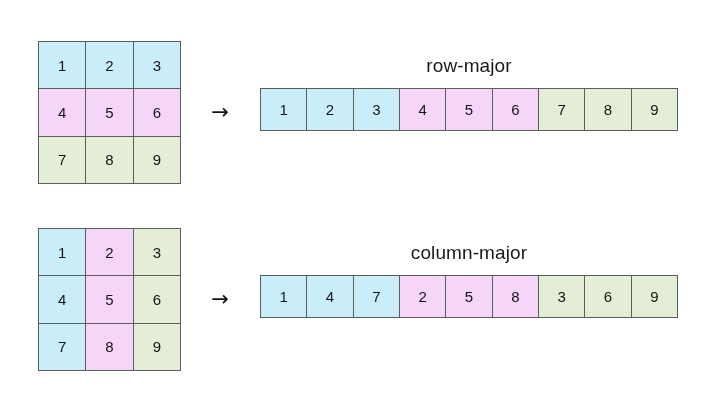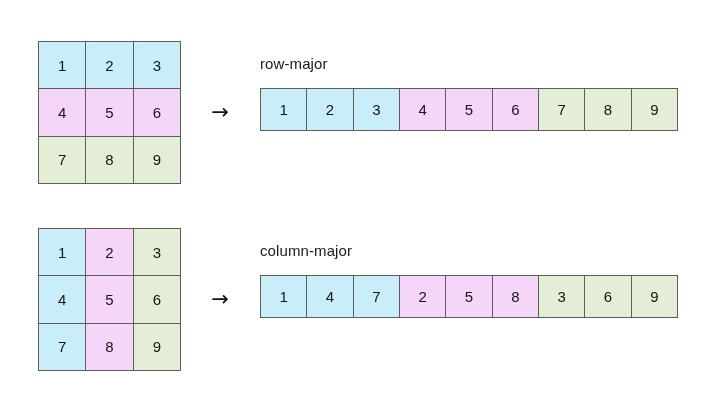--- a/index.html
+++ b/index.html
@@ -74,22 +74,22 @@
     line-height: 1;
     font-family: "DejaVu Sans", sans-serif;
   }
 
   
   .array-label {
     position: absolute;
     left: 260px;
     top: 55px;
     width: 418px;
-    text-align: left;
-    font-size: 15px;
+    text-align: center;
+    font-size: 19px;
     color: #1a1a1a;
     letter-spacing: 0.1px;
   }
   .array {
     position: absolute;
     left: 260px;
     top: 88px;
     width: 418px;
     height: 43px;
     display: grid;

